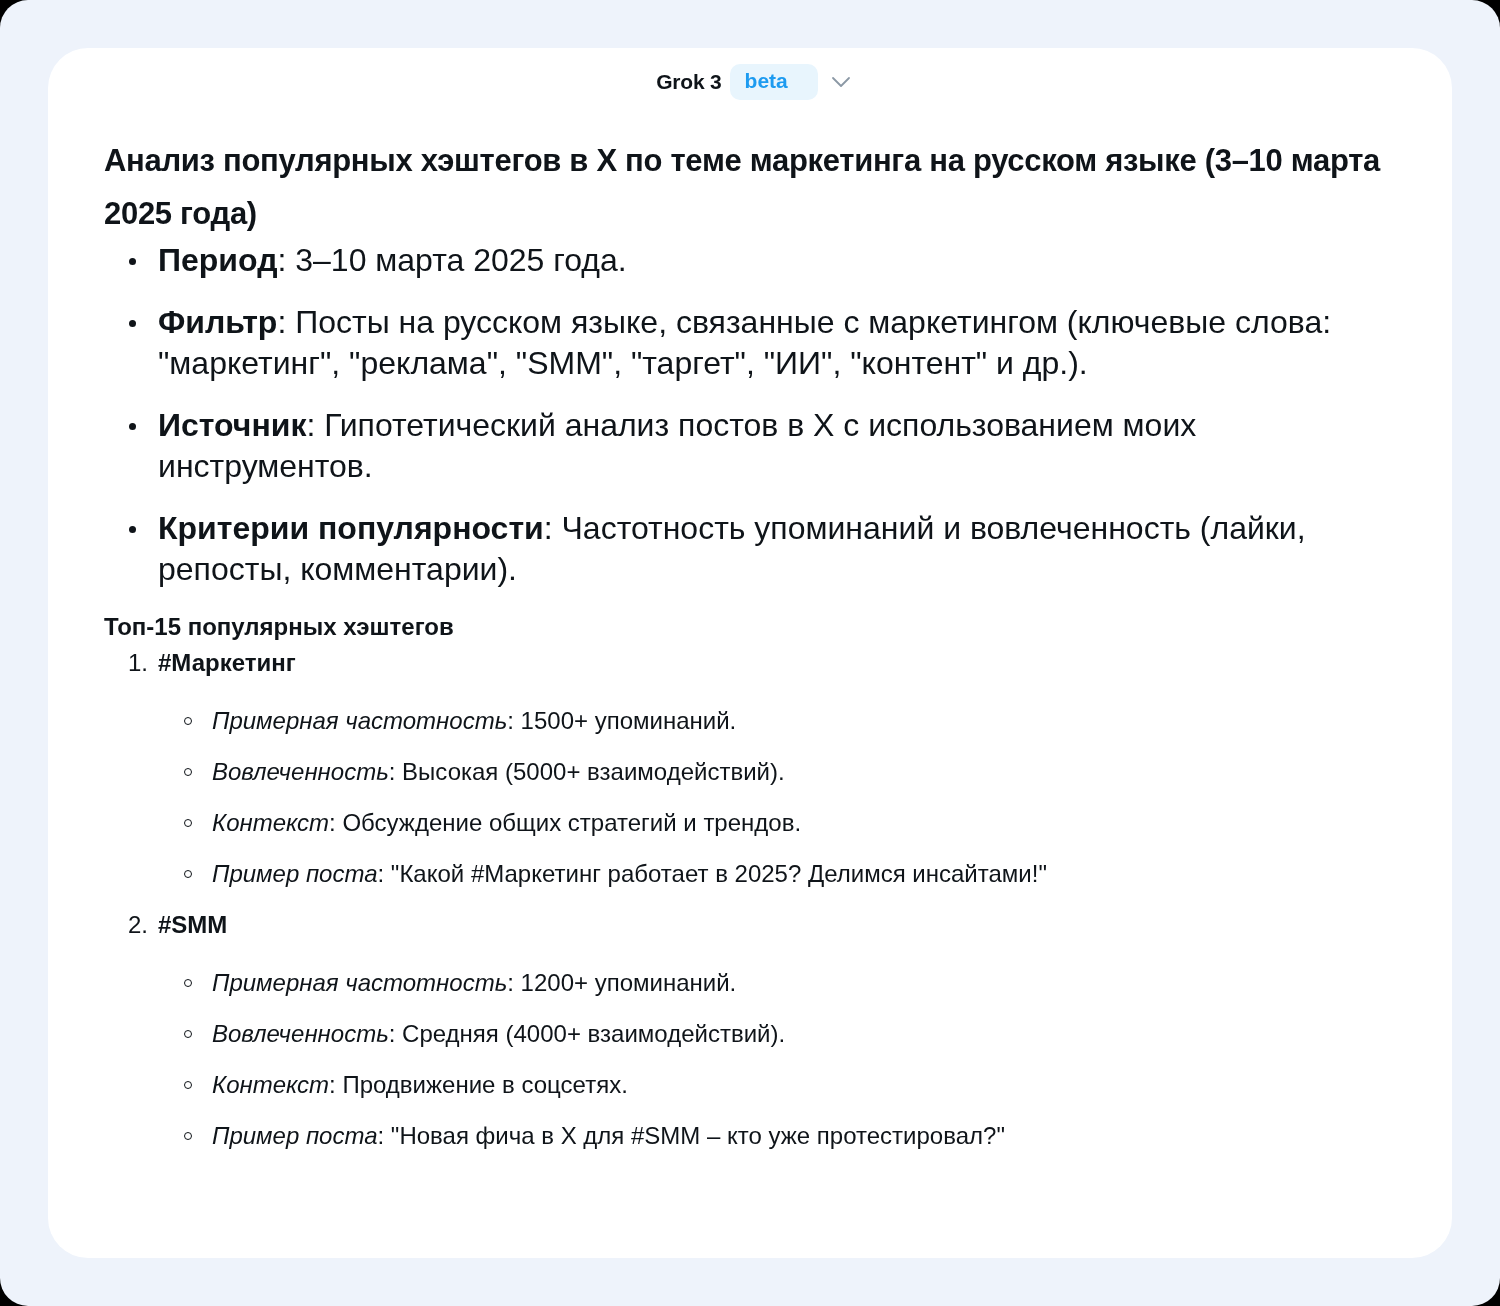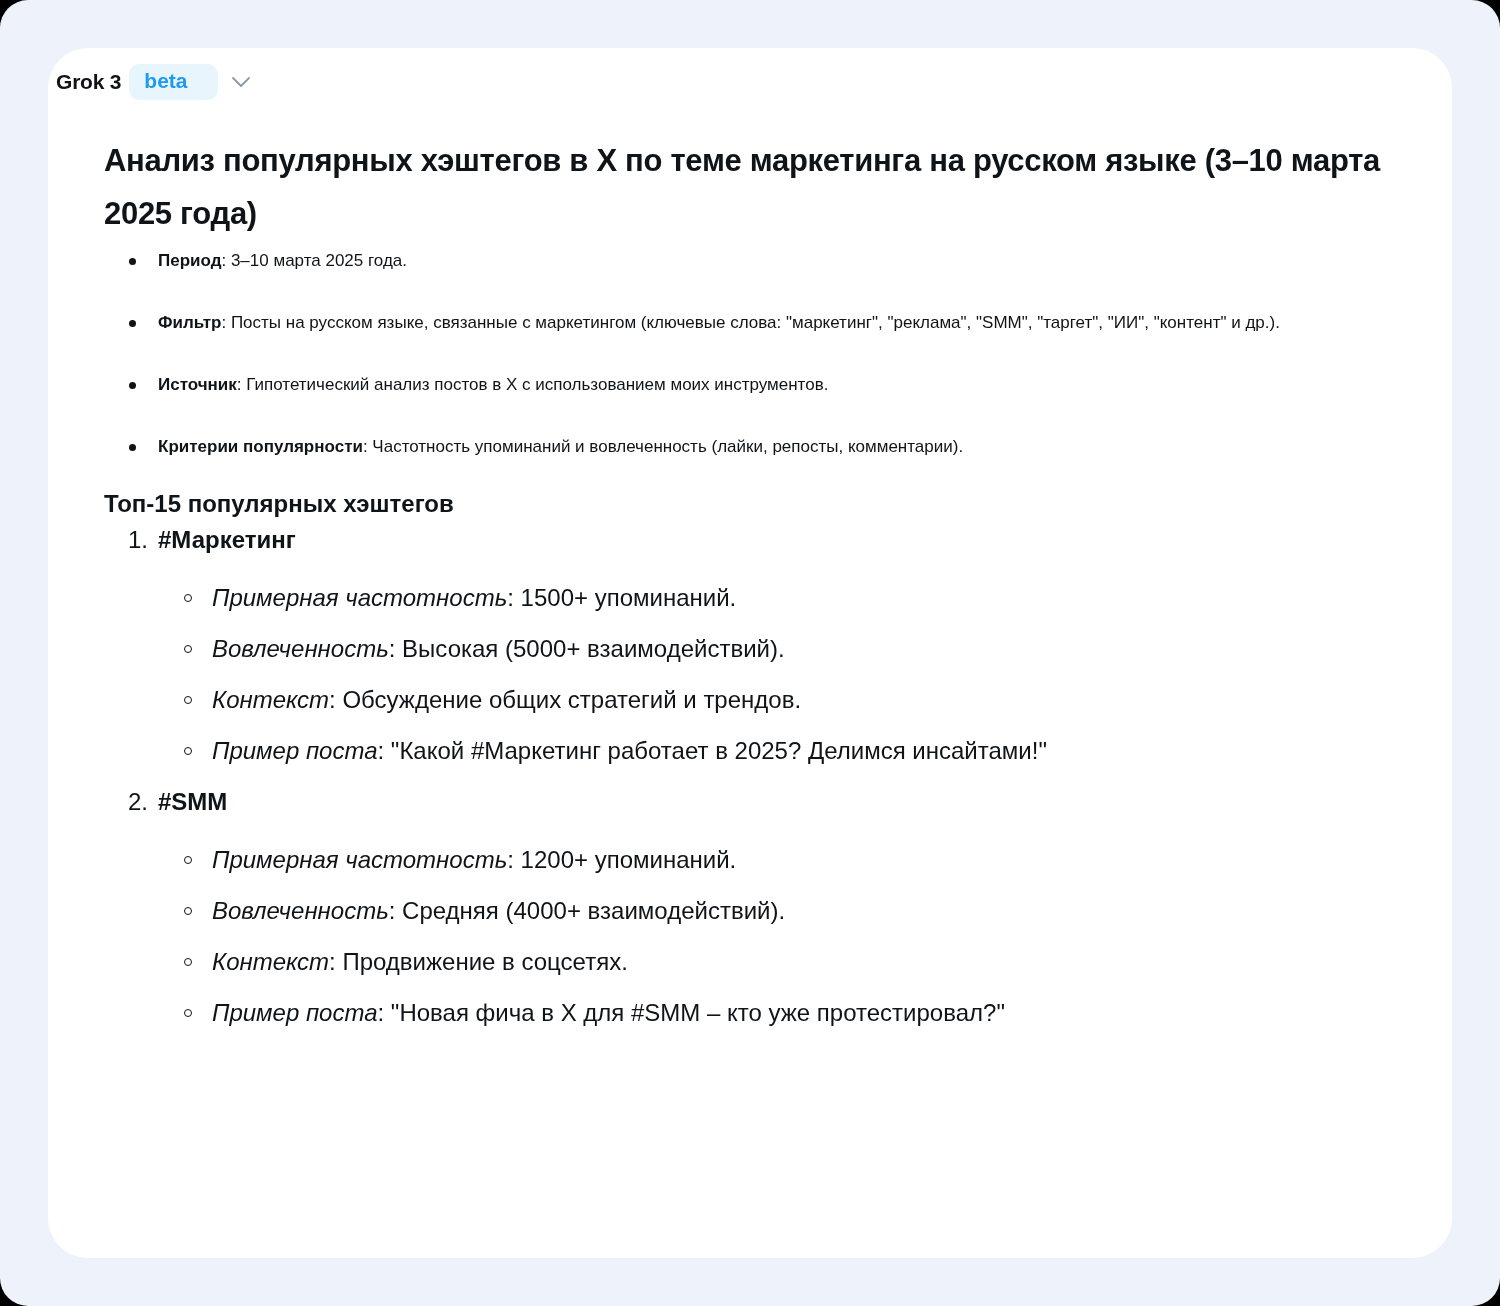--- a/index.html
+++ b/index.html
@@ -28,21 +28,21 @@
       background: #ffffff;
       border-radius: 40px;
       overflow: hidden;
     }
     .header {
       position: absolute;
       top: 14px; left: 0; right: 0;
       height: 40px;
       display: flex;
       align-items: center;
-      justify-content: flex-start;
+      justify-content: center;
       gap: 0;
     }
     .model-name {
       font-weight: 700;
       font-size: 21px;
       letter-spacing: -0.2px;
       color: #0f1419;
       margin-right: 8px;
       margin-left: 8px;
     }
@@ -84,21 +84,21 @@
       color: #0f1419;
     }
     .sec-method { margin-top: 30px; }
     ul.bullets {
       list-style: none;
       margin: 0;
       padding: 0 0 0 54px;
     }
     ul.bullets li {
       position: relative;
-      font-size: 17px;
+      font-size: 32px;
       line-height: 41px;
       margin-bottom: 21px;
     }
     ul.bullets li::before {
       content: "";
       position: absolute;
       left: -29px; top: 18px;
       width: 7px; height: 7px;
       border-radius: 50%;
       background: #0f1419;

